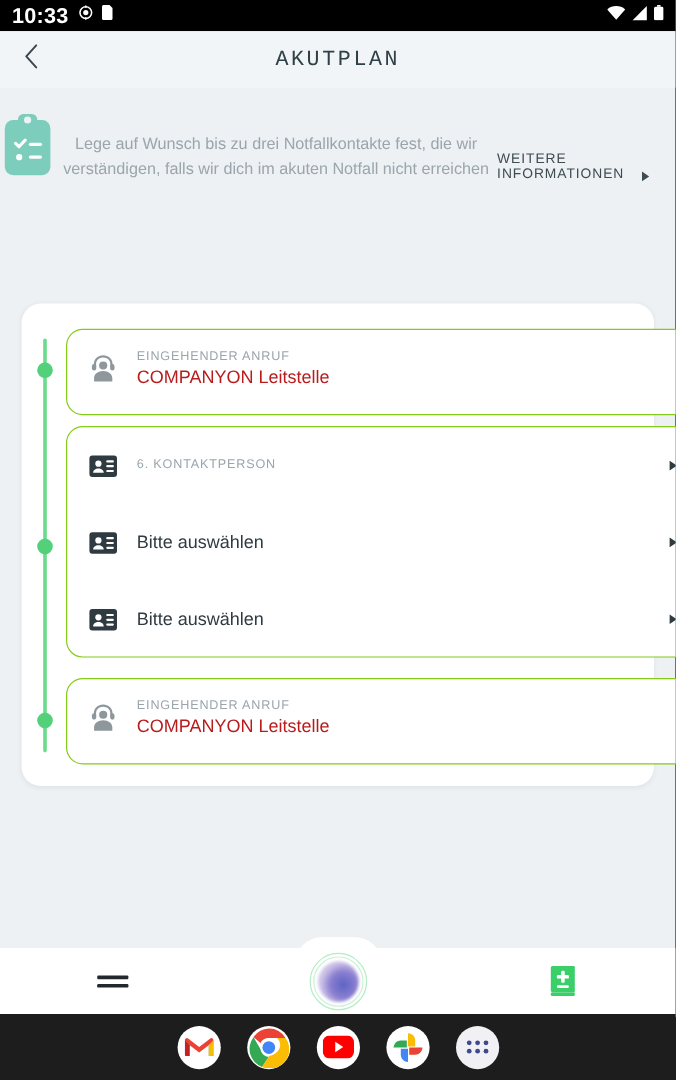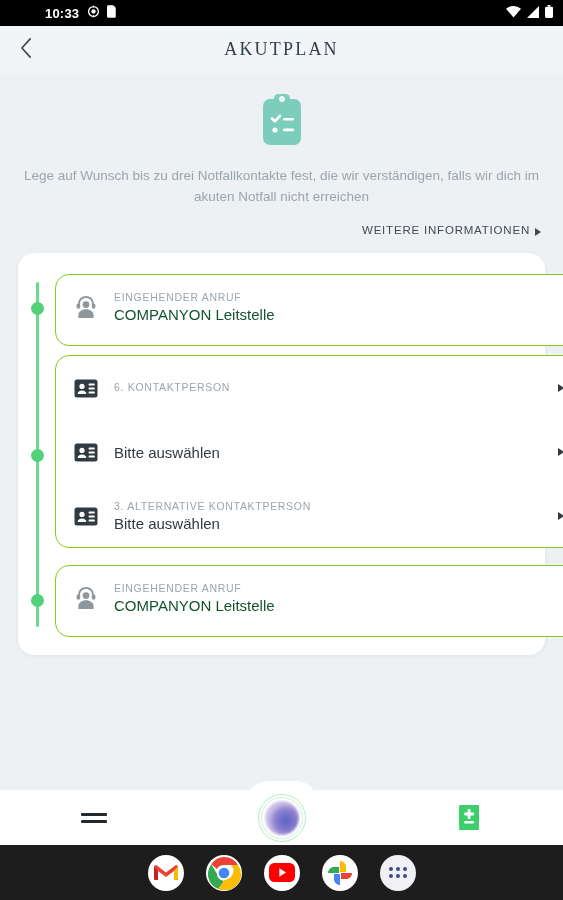--- a/index.html
+++ b/index.html
@@ -10,47 +10,47 @@
     overflow: hidden;
   }
   .phone { position: relative; width: 563px; height: 900px; background: #EDF1F4; }
 
   
   .statusbar {
     position: absolute; top: 0; left: 0; width: 563px; height: 26px;
     background: #000; color: #fff;
     display: flex; align-items: center; padding: 0 10px;
   }
-  .sb-time { font-size: 13px; font-weight: 600; letter-spacing: .2px; margin-left: 35px; }
+  .sb-time { font-size: 18px; font-weight: 600; letter-spacing: .2px; }
   .sb-left-icons { display: flex; align-items: center; gap: 7px; margin-left: 8px; }
   .sb-spacer { flex: 1; }
   .sb-right-icons { display: flex; align-items: center; gap: 5px; }
 
   
   .appbar {
     position: absolute; top: 26px; left: 0; width: 563px; height: 47px;
     background: #F2F5F7;
     display: flex; align-items: center;
   }
   .back-btn {
     width: 44px; height: 44px; margin-left: 4px;
     display: flex; align-items: center; justify-content: center;
     cursor: pointer;
   }
   .appbar-title {
     position: absolute; left: 0; right: 0; text-align: center;
-    font-family: Liberation Serif, serif;
+    font-family: Liberation Mono, monospace;
     font-size: 18px; letter-spacing: 2.2px; color: #2F4046;
   }
 
   
   .header-sec {
     position: absolute; top: 73px; left: 0; width: 563px;
     padding-top: 20px;
-    display: flex; flex-direction: column; align-items: center;
+    display: flex; flex-direction: row; align-items: center;
   }
   .clipboard-icon { width: 46px; height: 56px; }
   .desc {
     margin-top: 16px;
     width: 520px; text-align: center;
     font-size: 13.5px; line-height: 21px; color: #9AA5AC;
   }
   .more-info {
     align-self: flex-end;
     margin-right: 22px; margin-top: 17px;
@@ -102,21 +102,21 @@
     cursor: pointer;
   }
   .row.static { cursor: default; }
   .row-icon { width: 28px; display: flex; align-items: center; justify-content: center; }
   .row-text { flex: 1; margin-left: 14px; }
   .row-label {
     font-size: 10.5px; letter-spacing: .7px;
     color: #9AA5AC; margin-bottom: 3px;
   }
   .row-value { font-size: 15px; color: #2F3B41; }
-  .row-value.muted { color: #14532d; }
+  .row-value.muted { color: #b91c1c; }
   .chev {
     width: 0; height: 0;
     border-left: 6px solid #2F3B41;
     border-top: 4.5px solid transparent;
     border-bottom: 4.5px solid transparent;
   }
 
   
   .bottomnav {
     position: absolute; left: 0; bottom: 55px;
@@ -308,21 +308,20 @@
           <svg width="24" height="19" viewBox="0 0 24 19" fill="none">
             <rect x="0.5" y="0.5" width="23" height="18" rx="2.5" fill="#2F3B41"></rect>
             <circle cx="8" cy="7.4" r="2.6" fill="#fff"></circle>
             <path d="M3.6 15c0-2.3 2-3.6 4.4-3.6s4.4 1.3 4.4 3.6z" fill="#fff"></path>
             <rect x="14.5" y="4.6" width="6.4" height="1.8" rx="0.9" fill="#fff"></rect>
             <rect x="14.5" y="8.6" width="6.4" height="1.8" rx="0.9" fill="#fff"></rect>
             <rect x="14.5" y="12.6" width="6.4" height="1.8" rx="0.9" fill="#fff"></rect>
           </svg>
         </span>
         <div class="row-text">
-          <div class="row-label">3. ALTERNATIVE KONTAKTPERSON</div>
           <div class="row-value">Bitte auswählen</div>
         </div>
         <span class="chev"></span>
       </div>
 
     </div>
 
     <div class="card call-bottom">
       <div class="row static">
         <span class="row-icon">

